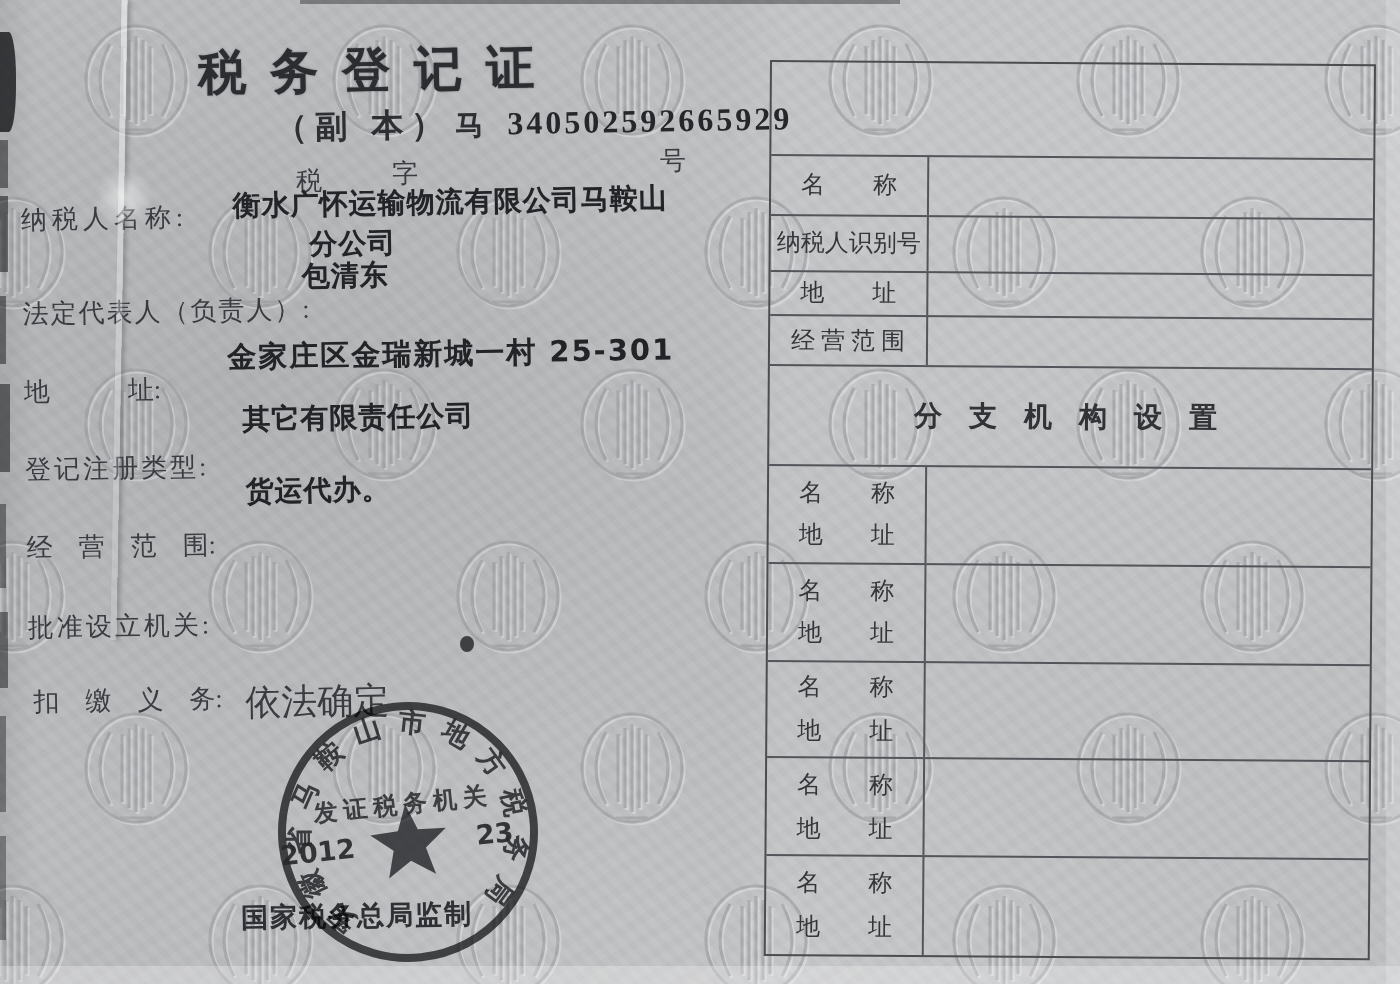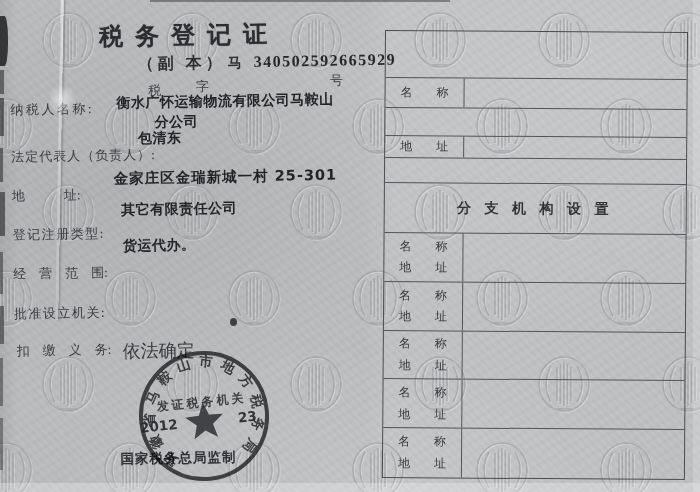--- a/index.html
+++ b/index.html
@@ -480,21 +480,21 @@
     <div>
       <span class="abs lbl" style="left:150px; top:84px;">税</span>
       <span class="abs lbl" style="left:198px; top:81px;">字</span>
       <span class="abs lbl" style="left:332px; top:77px;">号</span>
     </div>
 
     <div class="abs lbl" style="left:12px; top:101px; letter-spacing:2.5px;">纳税人名称:</div>
     <div class="abs typed" style="left:118px; top:96px;">衡水广怀运输物流有限公司马鞍山</div>
     <div class="abs typed" style="left:130px; top:116px;margin-left:26px;">分公司</div>
 
-    <div class="abs typed" style="left:139px; top:132px;">包清东</div>
+    <div class="abs typed" style="left:152px; top:132px;">包清东</div>
     <div class="abs lbl" style="left:12px; top:148px; letter-spacing:1px;">法定代表人（负责人）:</div>
 
     <div class="abs typed" style="left:114px; top:171px; font-size:14.5px; letter-spacing:1px;">金家庄区金瑞新城一村 25-301</div>
     <div class="abs lbl" style="left:12px; top:187px;">地　　　址:</div>
 
     <div class="abs typed" style="left:121px; top:203px;">其它有限责任公司</div>
     <div class="abs lbl" style="left:12px; top:226px; letter-spacing:1.5px;">登记注册类型:</div>
 
     <div class="abs typed" style="left:122px; top:239px;">货运代办。</div>
     <div class="abs lbl" style="left:12px; top:265px;">经　营　范　围:</div>
@@ -524,27 +524,29 @@
   </div>
 
   <div class="rtable">
     <div class="rrow rhead" style="height:47px;">
     </div>
     <div class="rrow" style="height:30px;">
       <div class="rlabel">名　　称</div>
       <div class="rvalue"></div>
     </div>
     <div class="rrow" style="height:28px;">
+      <div class="rlabel">纳税人识别号</div>
       <div class="rvalue"></div>
     </div>
     <div class="rrow" style="height:23px;">
       <div class="rlabel">地　　址</div>
       <div class="rvalue"></div>
     </div>
     <div class="rrow" style="height:25px;">
+      <div class="rlabel">经 营 范 围</div>
       <div class="rvalue"></div>
     </div>
     <div class="rrow rhead" style="height:50px;">
       <div class="h1">分 支 机 构 设 置</div>
     </div>
 
     <div class="rrow" style="height:49px;">
       <div class="rlabel two">
         <span>名　　称</span>
         <span>地　　址</span>

